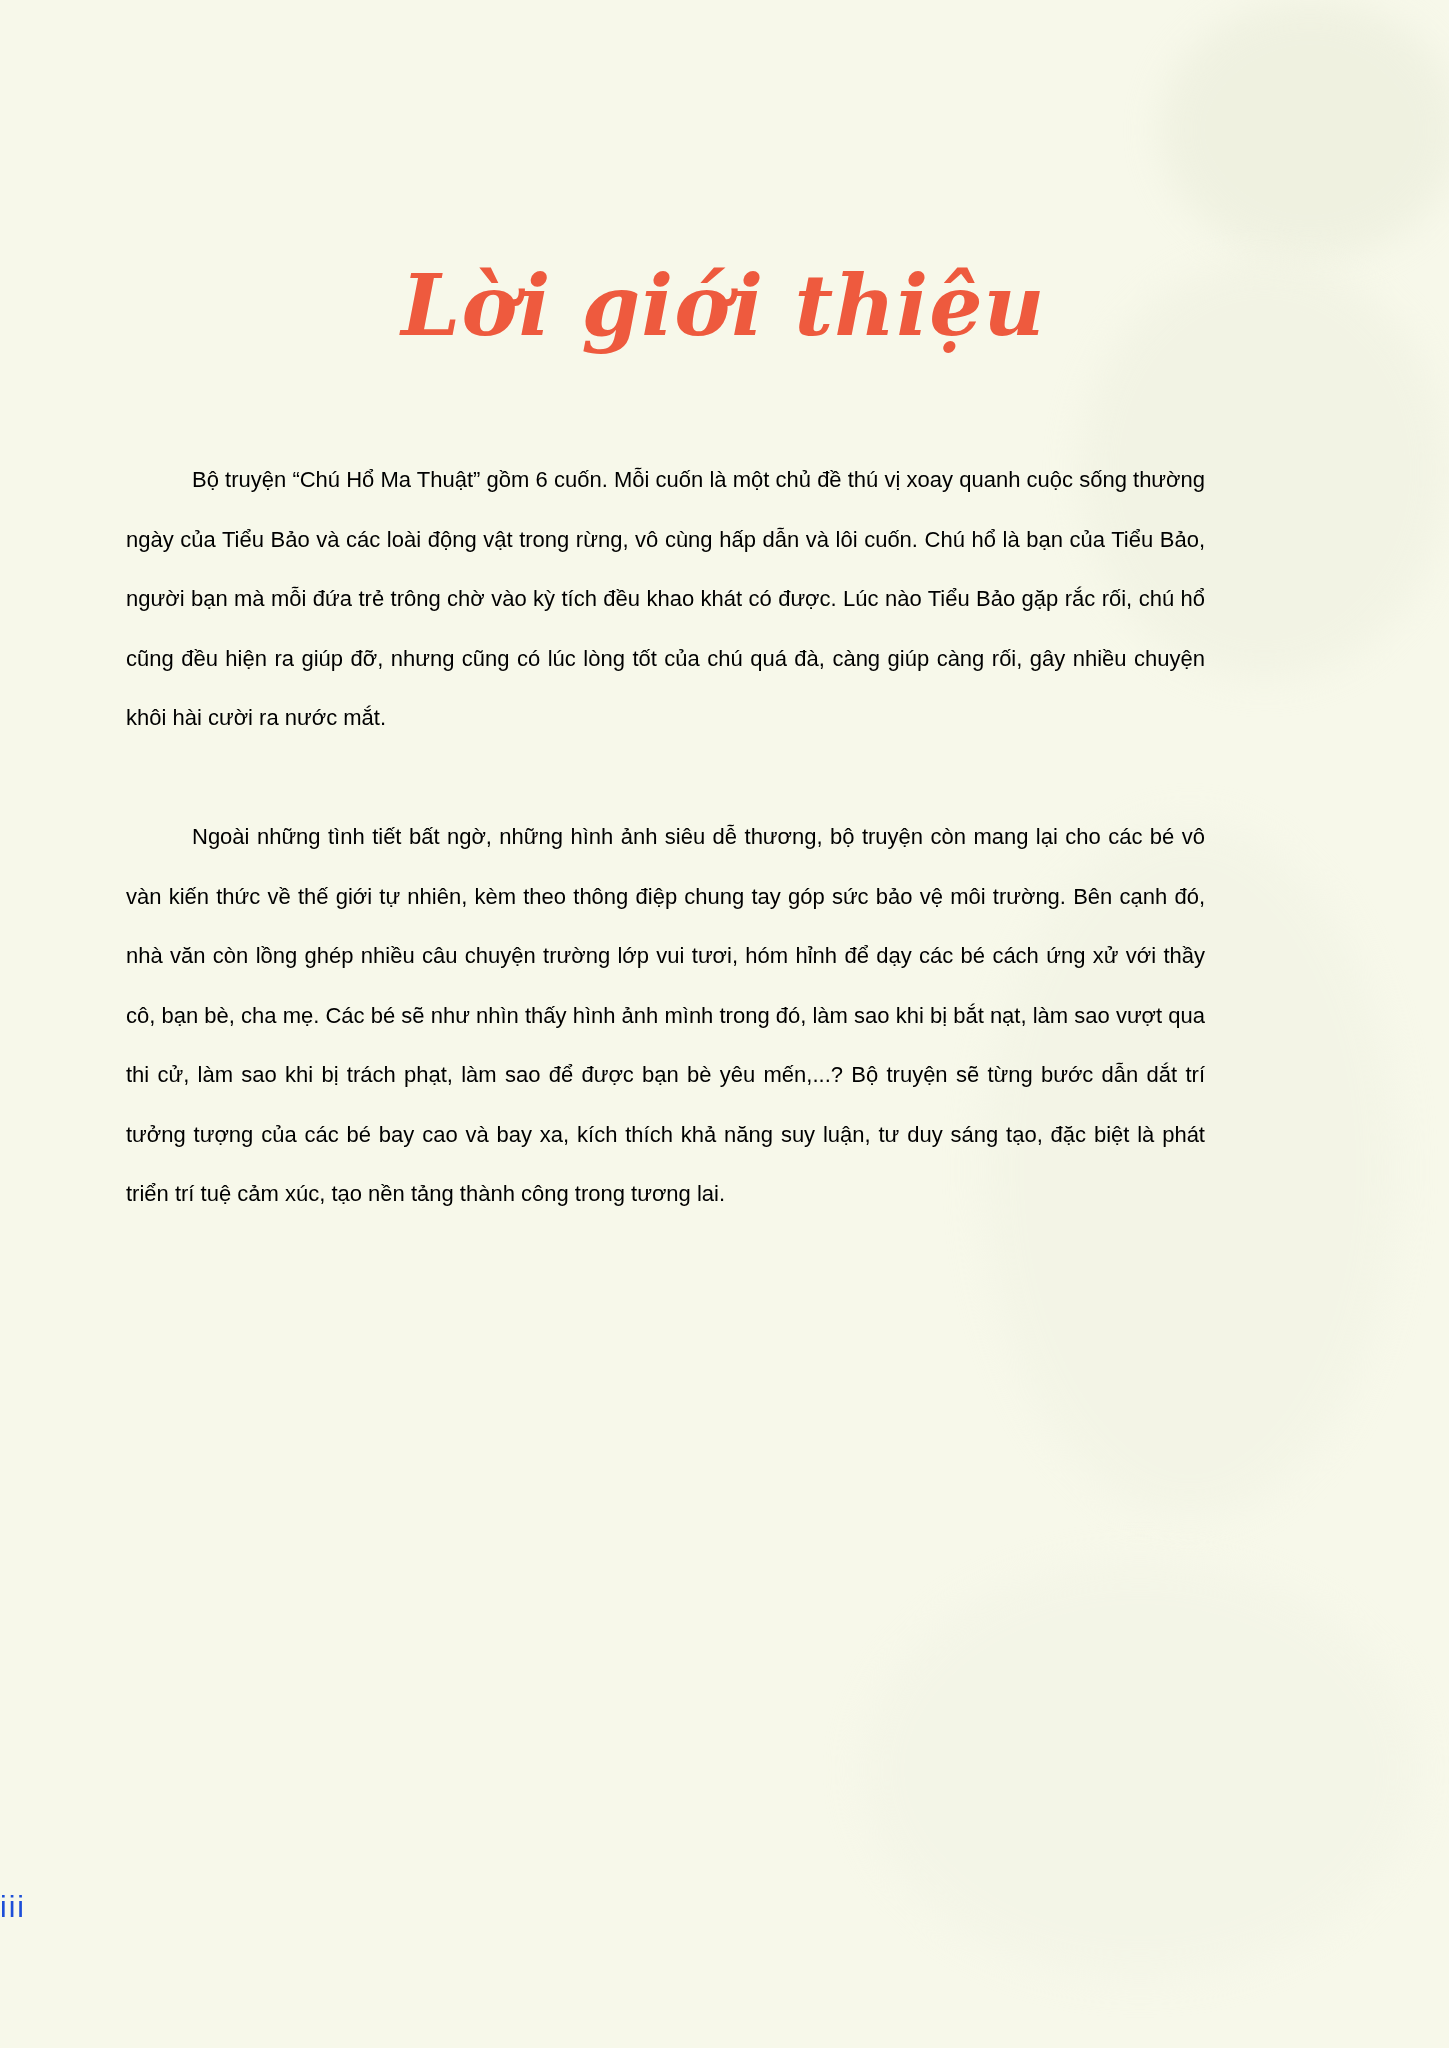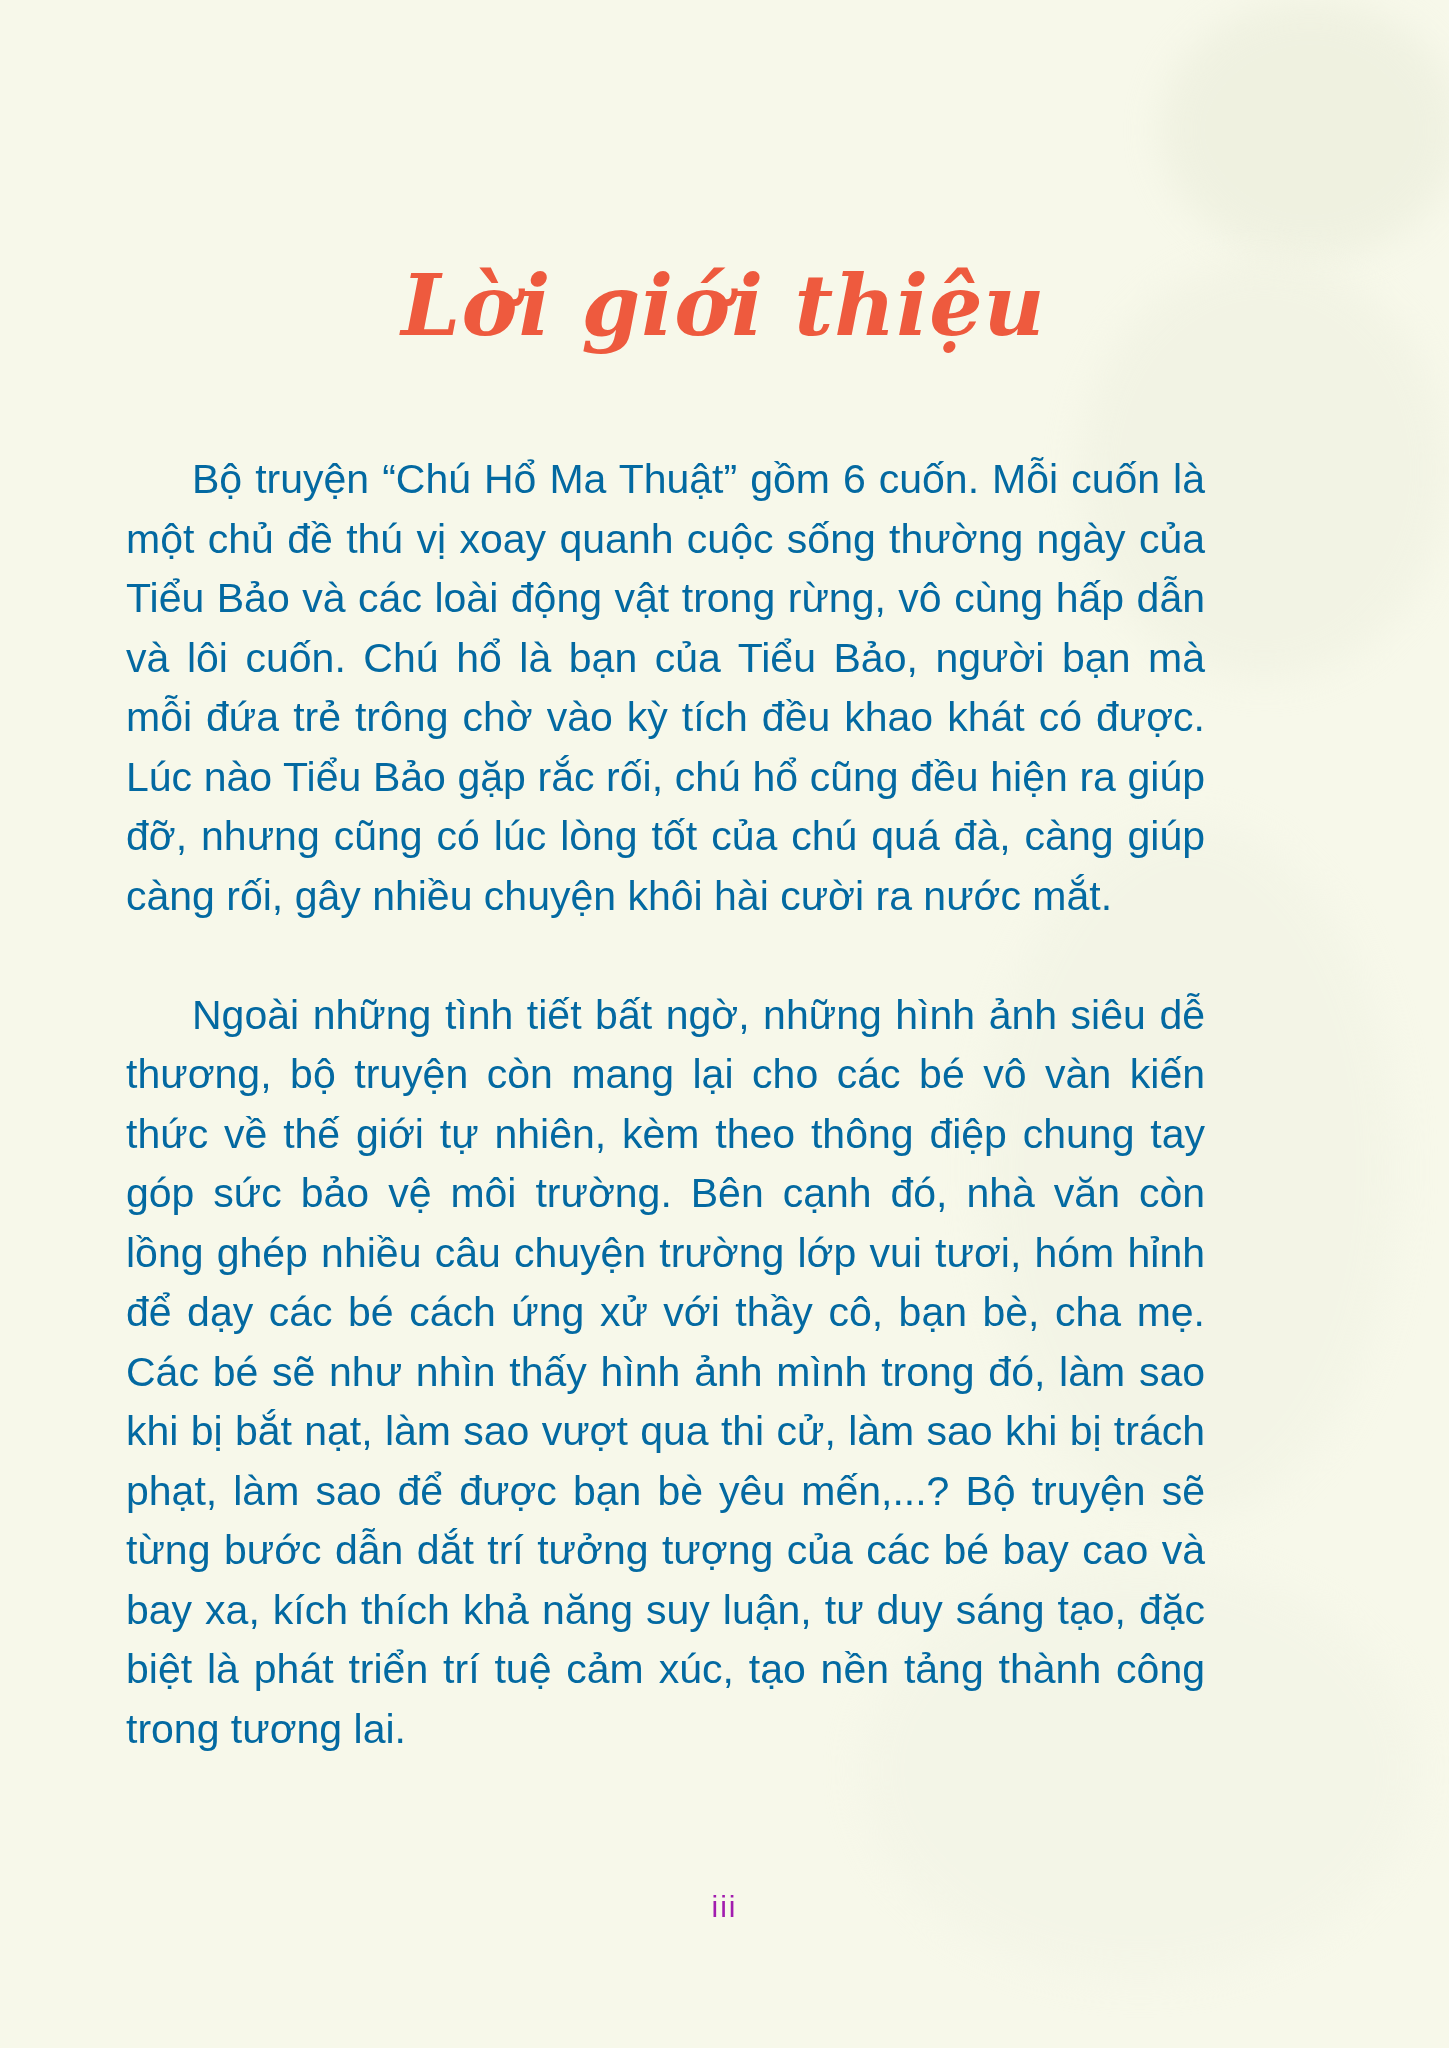--- a/index.html
+++ b/index.html
@@ -14,27 +14,27 @@
   .bg2 { left: 1080px; top: 260px; width: 369px; height: 420px; background: #eceedd; }
   .bg3 { left: 980px; top: 820px; width: 420px; height: 700px; background: #eff1e2; }
   .bg4 { left: 860px; top: 1560px; width: 560px; height: 420px; background: #f0f2e4; }
   .title {
     position: absolute; left: 0; width: 1447px; top: 200px; text-align: center;
     font-family: "DejaVu Serif", serif; font-style: italic; font-weight: bold;
     font-size: 84px; color: #ee5a3e; letter-spacing: 1px;
   }
   .body-text {
     position: absolute; left: 126px; width: 1079px; top: 450px;
-    color: #0369a1; font-size: 41px; line-height: 59.5px;
+    color: #000000; font-size: 22px; line-height: 59.5px;
     text-align: justify; text-align-last: left;
   }
   .para { margin: 0 0 59.5px 0; text-indent: 66px; }
   .page-number {
-    position: absolute; left: 0; width: 1449px; top: 1890px; text-align: center;
-    color: #a21caf; font-size: 30px; letter-spacing: 2px;
+    position: absolute; left: 0; width: 1449px; top: 1890px; text-align: left;
+    color: #1d4ed8; font-size: 30px; letter-spacing: 2px;
   }
 </style>
 </head>
 <body>
 
 <div class="bg-shape bg1"></div>
 <div class="bg-shape bg2"></div>
 <div class="bg-shape bg3"></div>
 <div class="bg-shape bg4"></div>
 

